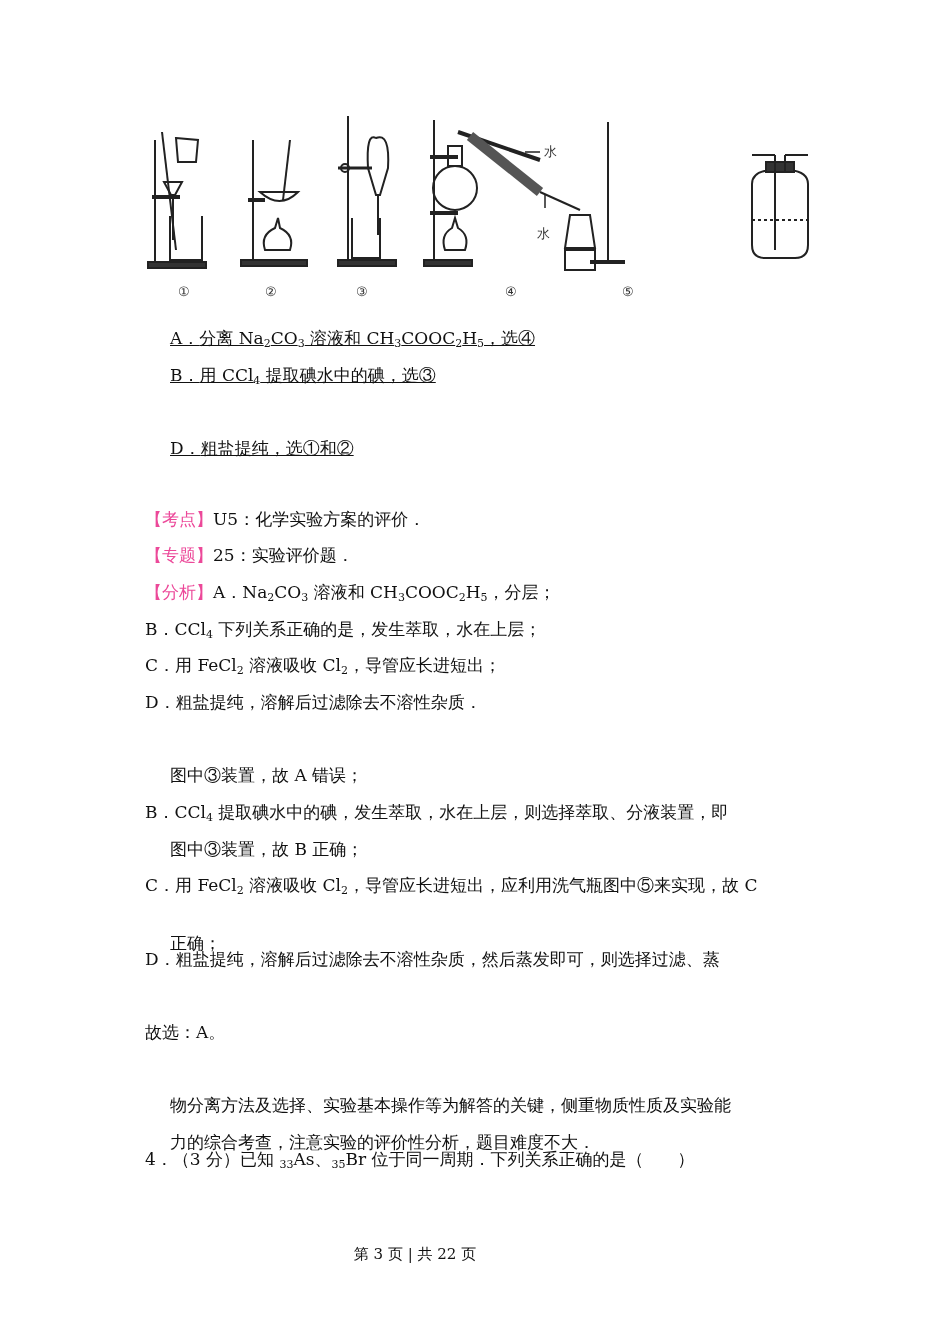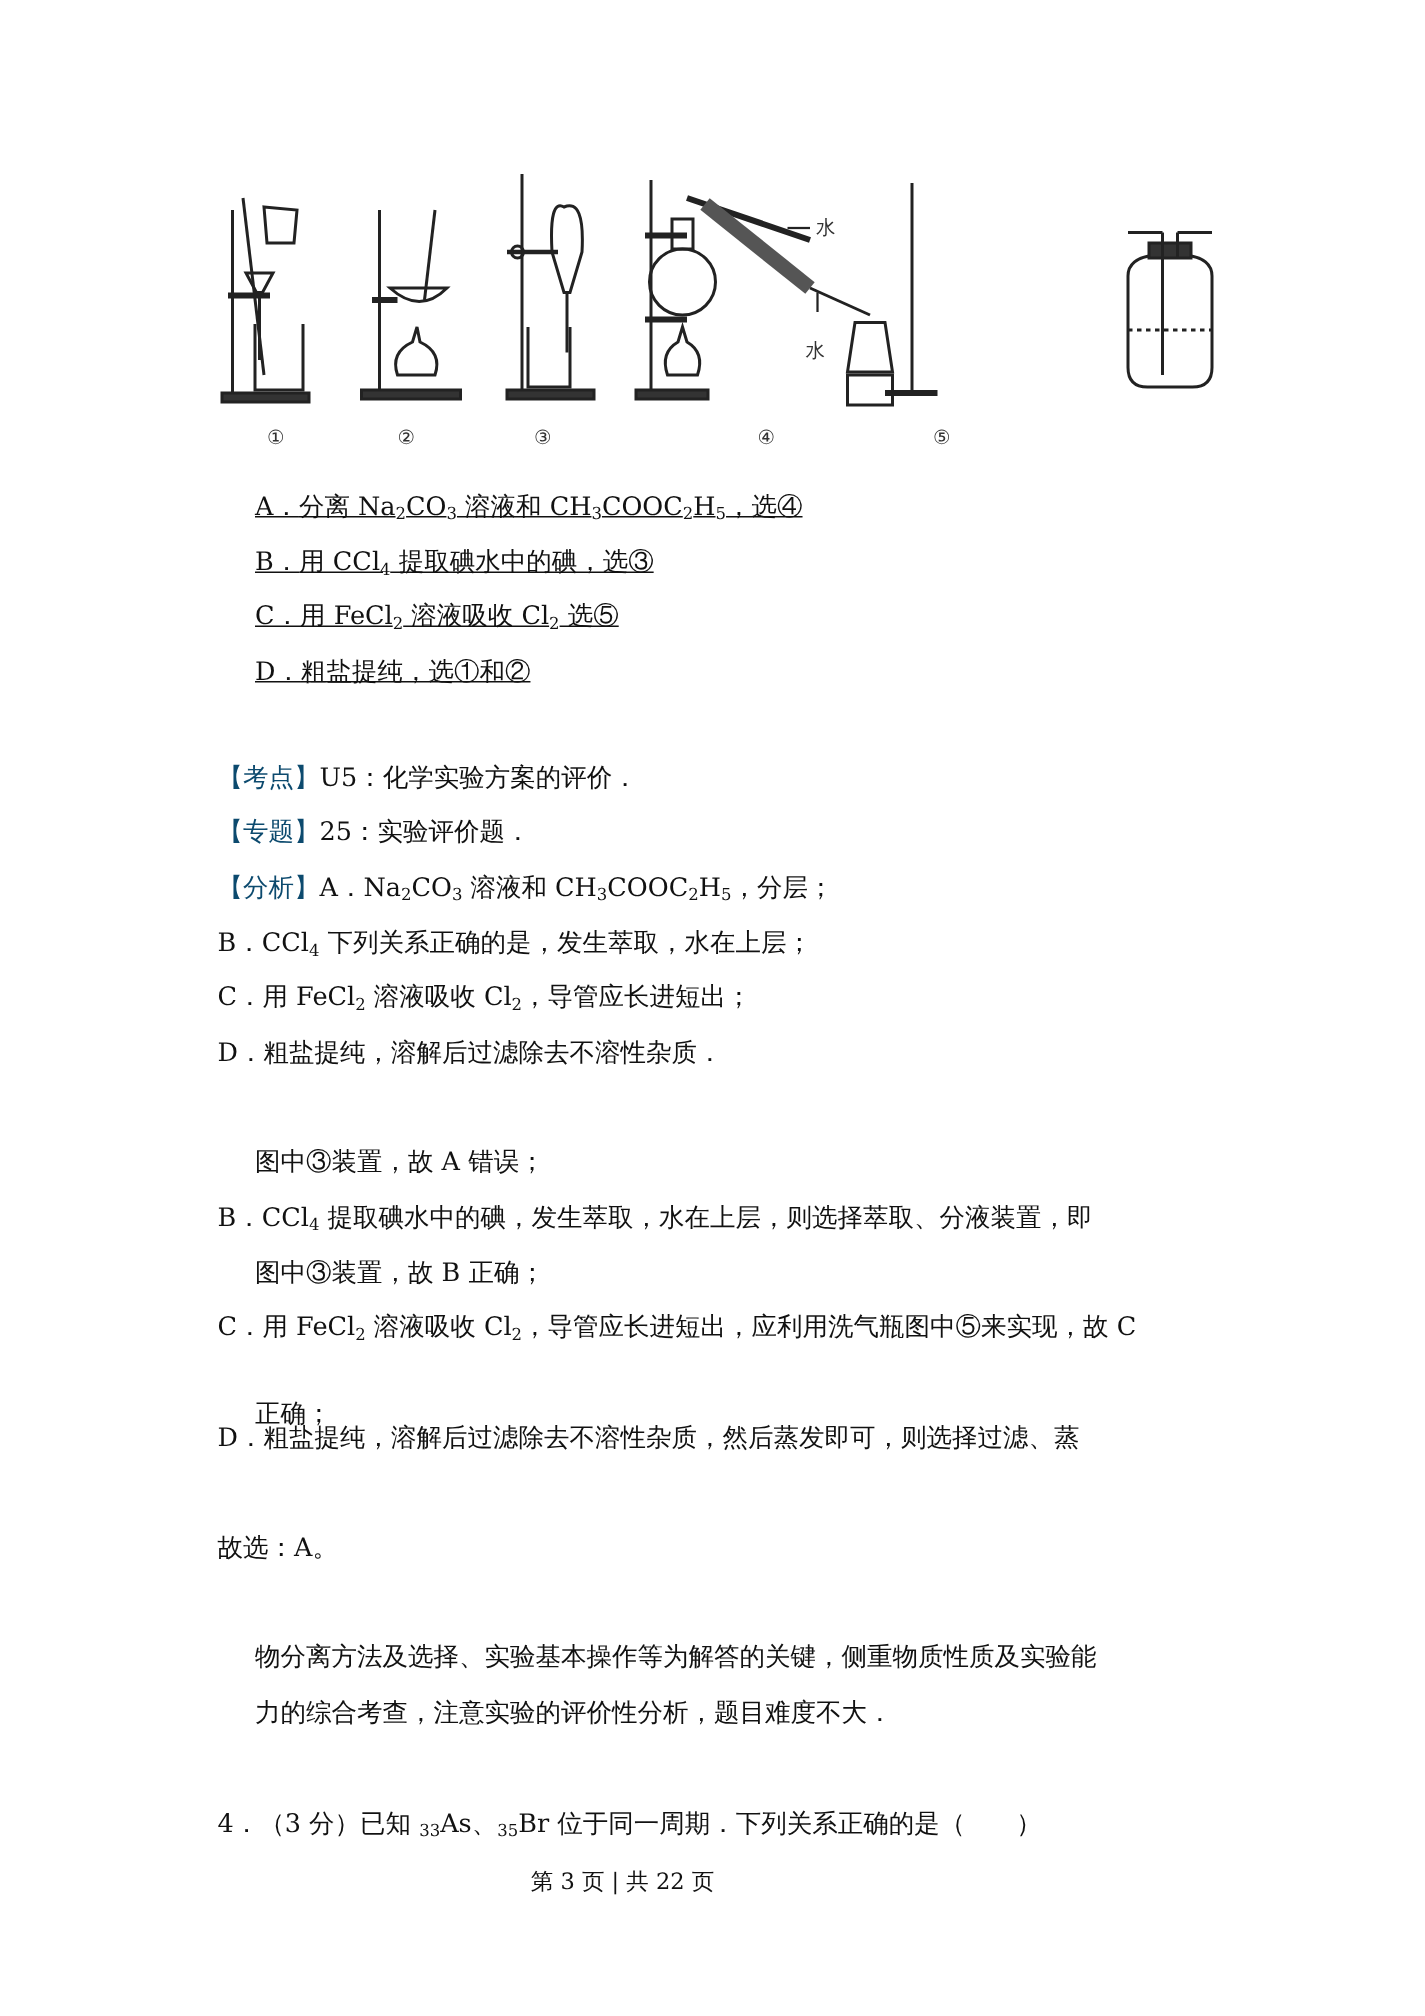--- a/index.html
+++ b/index.html
@@ -3,21 +3,21 @@
 <meta charset="utf-8">
 <style>
   html, body { margin: 0; padding: 0; background: #ffffff; }
   body { width: 950px; height: 1344px; position: relative; overflow: hidden;
          font-family: "DejaVu Serif", "Liberation Serif", serif; color: #111; }
   .page { position: absolute; left: 0; top: 0; width: 950px; height: 1344px; }
   .figure { position: absolute; left: 140px; top: 110px; width: 680px; height: 200px; }
   .figure svg { width: 680px; height: 200px; }
   .line { position: absolute; font-size: 17px; line-height: 24px; white-space: nowrap; }
   .opt { left: 170px; text-decoration: underline; }
-  .tag { color: #0c4a6e; }
+  .tag { color: #ec4899; }
   sub { font-size: 11px; vertical-align: -3px; line-height: 0; }
   .footer { position: absolute; top: 1245px; left: 0; width: 830px; text-align: center; font-size: 15px; }
   .lbl { font-size: 13px; fill: #333; font-family: "DejaVu Serif", serif; }
 </style>
 </head>
 <body>
 
 <div class="page">
 
   <div class="figure">
@@ -84,23 +84,20 @@
       <text class="lbl" x="482" y="186">⑤</text>
     </svg>
   </div>
 
   <div class="line opt" style="top:326px">
     <span>A．</span><span>分离 Na</span><sub>2</sub><span>CO</span><sub>3</sub><span> 溶液和 CH</span><sub>3</sub><span>COOC</span><sub>2</sub><span>H</span><sub>5</sub><span>，选④</span>
   </div>
   <div class="line opt" style="top:363px">
     <span>B．</span><span>用 CCl</span><sub>4</sub><span> 提取碘水中的碘，选③</span>
   </div>
-  <div class="line opt" style="top:399px">
-    <span>C．</span><span>用 FeCl</span><sub>2</sub><span> 溶液吸收 Cl</span><sub>2</sub><span> 选⑤</span>
-  </div>
   <div class="line opt" style="top:436px">
     <span>D．</span><span>粗盐提纯，选①和②</span>
   </div>
 
   <div class="line" style="left:145px;top:507px">
     <span class="tag">【考点】</span><span>U5：化学实验方案的评价．</span>
   </div>
   <div class="line" style="left:145px;top:543px">
     <span class="tag">【专题】</span><span>25：实验评价题．</span>
   </div>
@@ -125,18 +122,18 @@
   <div class="line" style="left:145px;top:873px">
     <span>C．用 FeCl</span><sub>2</sub><span> 溶液吸收 Cl</span><sub>2</sub><span>，导管应长进短出，应利用洗气瓶图中⑤来实现，故 C</span>
   </div>
   <div class="line" style="left:170px;top:931px">正确；</div>
   <div class="line" style="left:145px;top:947px">D．粗盐提纯，溶解后过滤除去不溶性杂质，然后蒸发即可，则选择过滤、蒸</div>
   <div class="line" style="left:145px;top:1020px">故选：A。</div>
 
   <div class="line" style="left:170px;top:1093px">物分离方法及选择、实验基本操作等为解答的关键，侧重物质性质及实验能</div>
   <div class="line" style="left:170px;top:1130px">力的综合考查，注意实验的评价性分析，题目难度不大．</div>
 
-  <div class="line" style="left:145px;top:1204px">
+  <div class="line" style="left:145px;top:1147px">
     <span>4．（3 分）已知 </span><sub>33</sub><span>As、</span><sub>35</sub><span>Br</span><span> 位于同一周期．下列关系正确的是（　　）</span>
   </div>
 
   <div class="footer">第 3 页 | 共 22 页</div>
 </div>
 
 </body></html>

